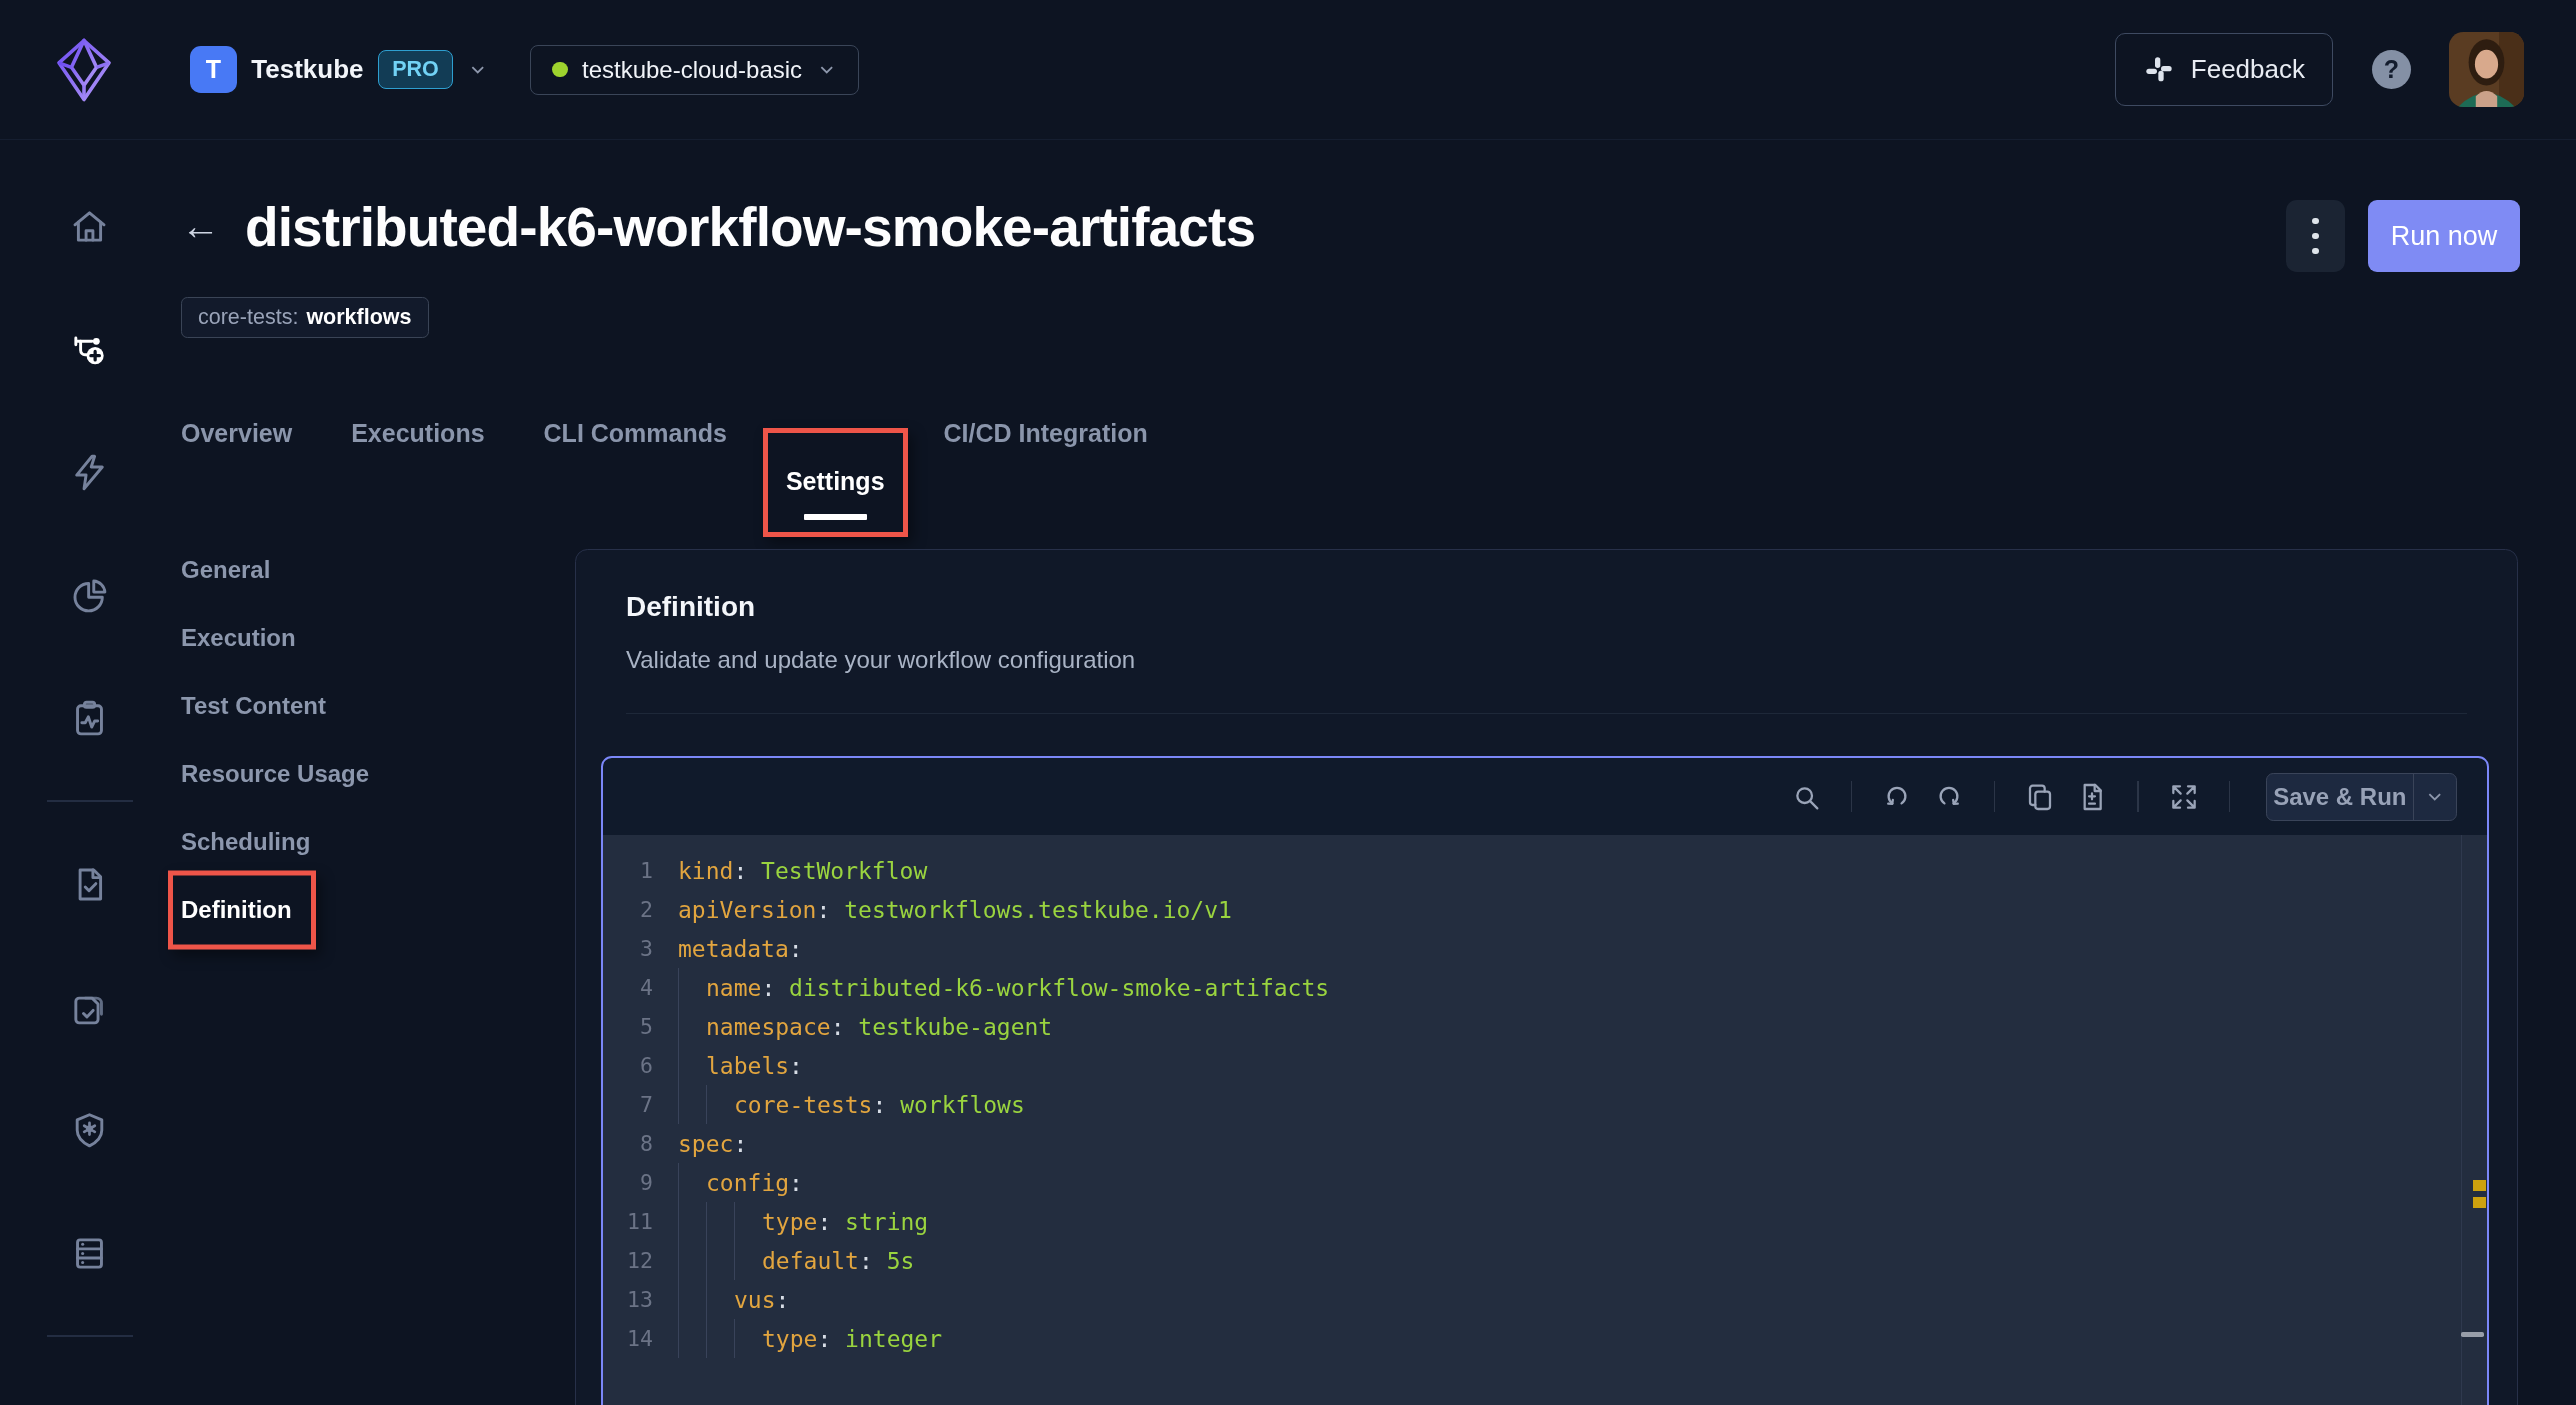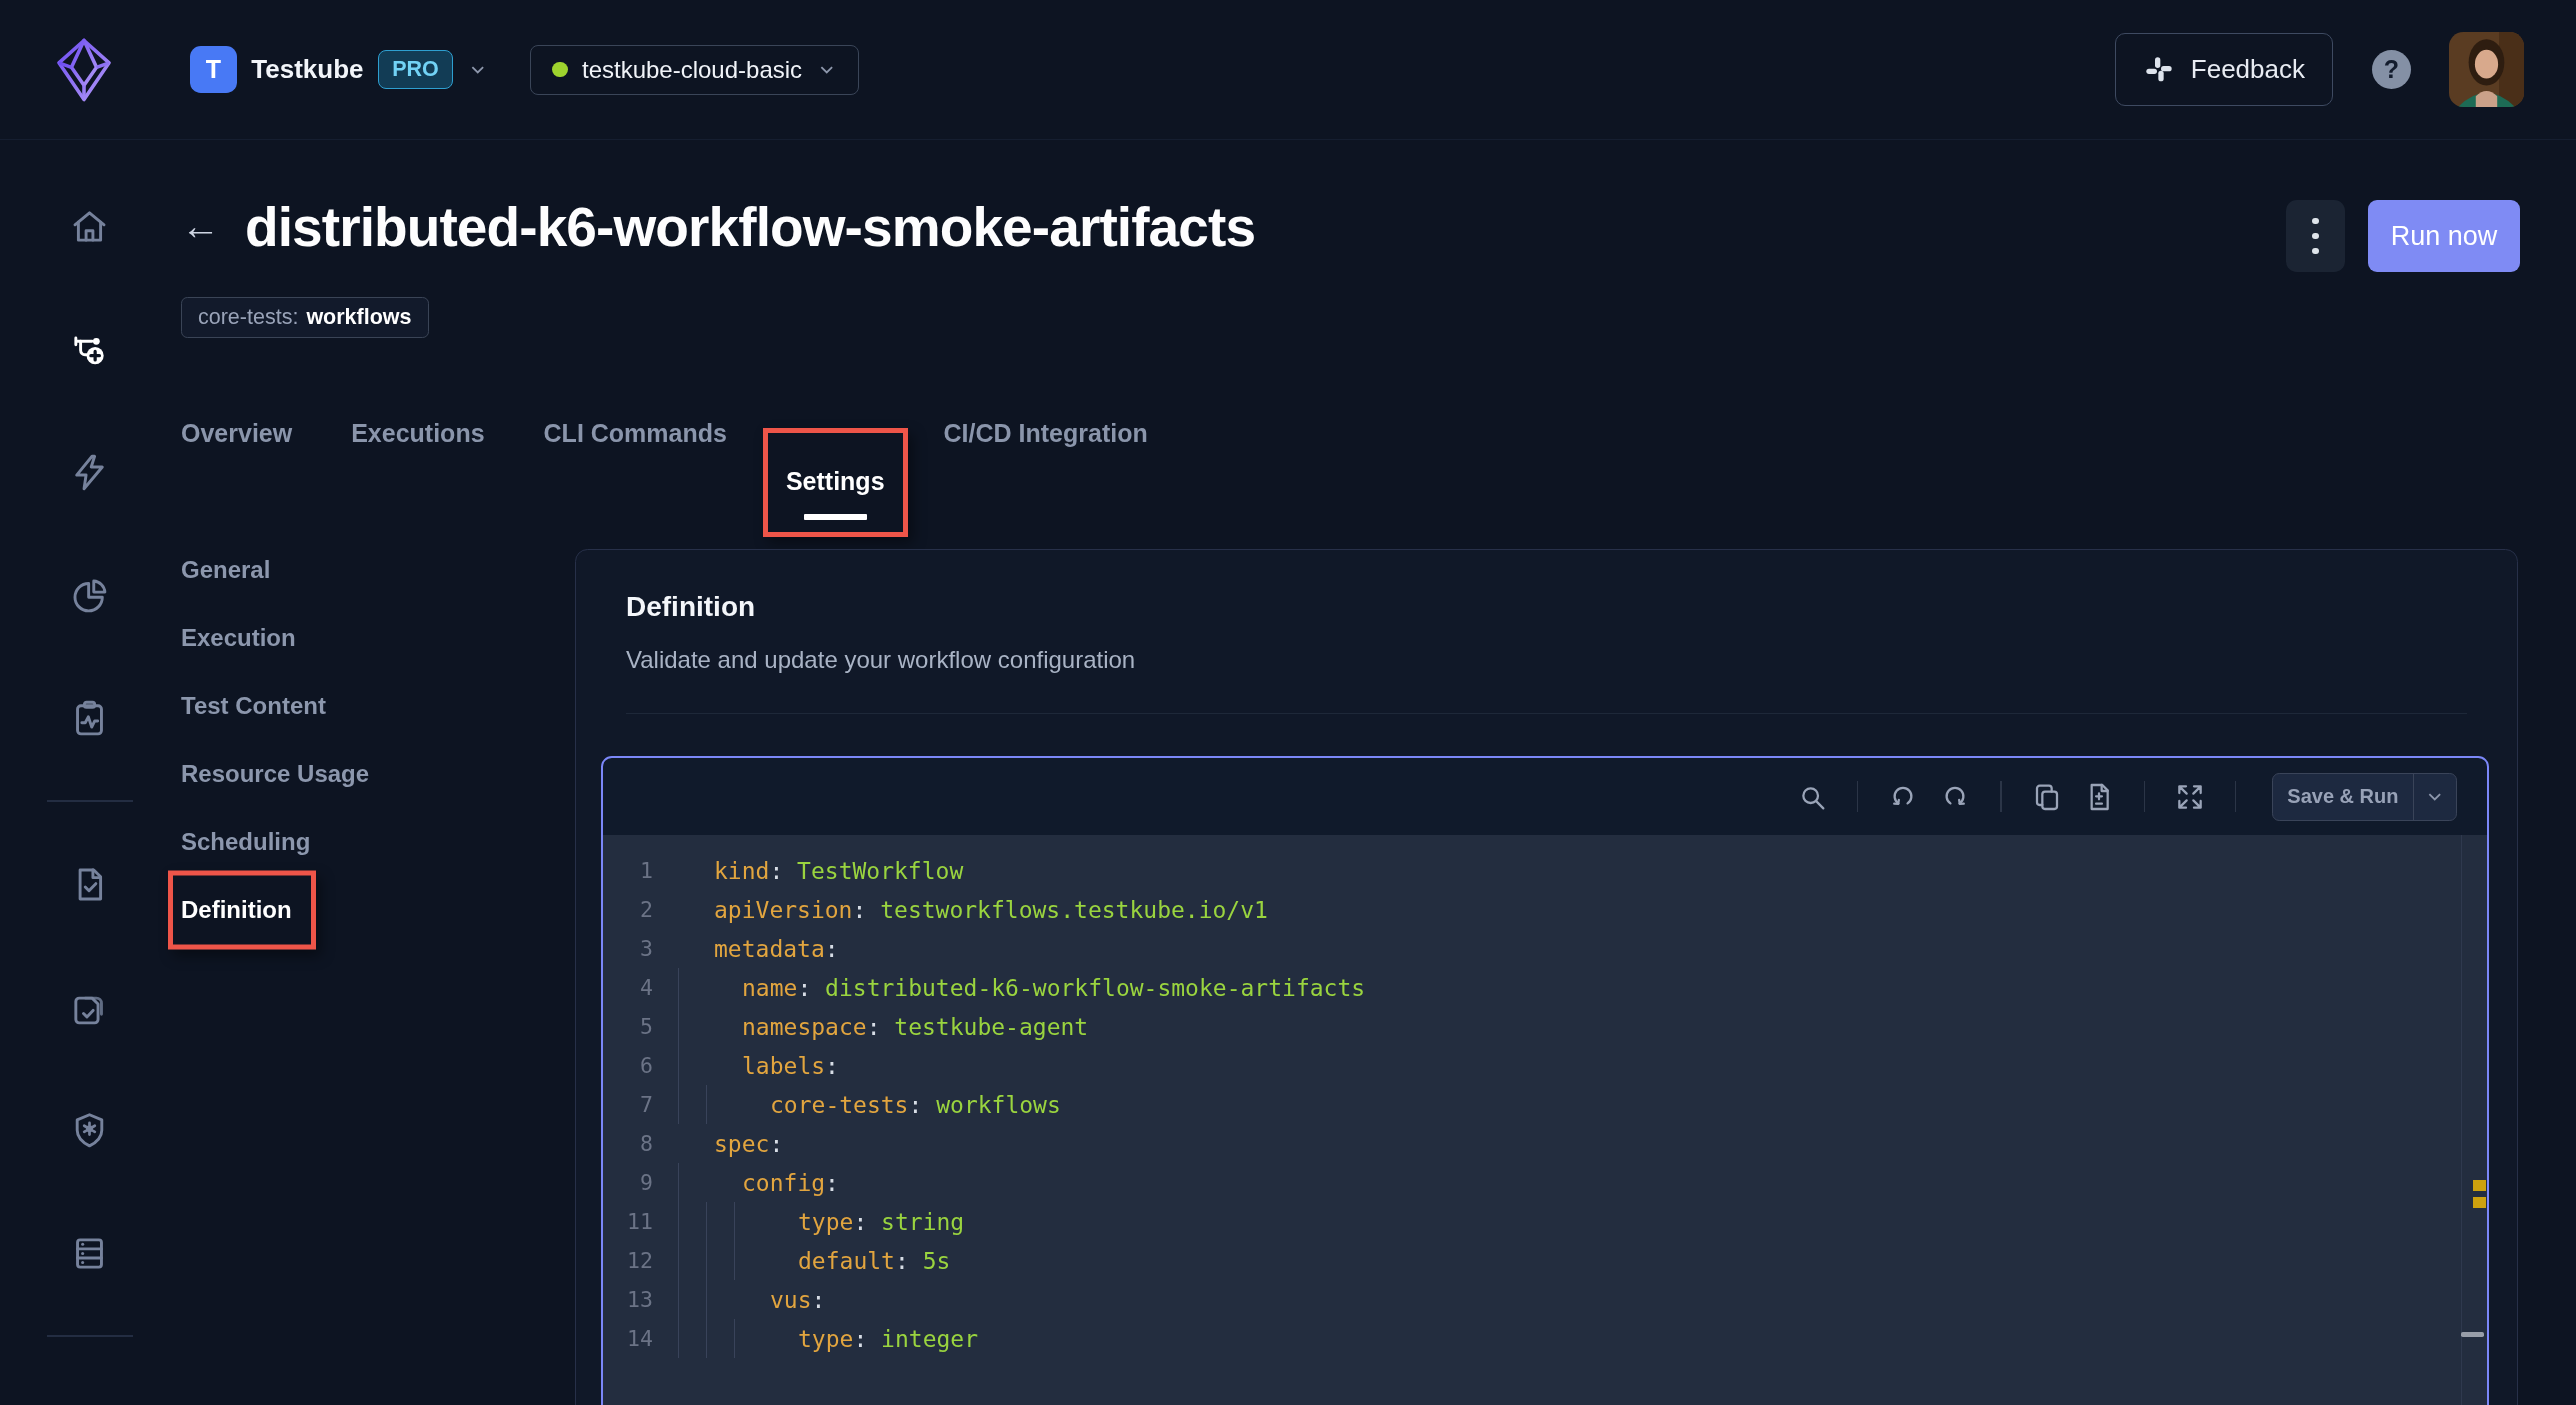--- a/index.html
+++ b/index.html
@@ -124,34 +124,34 @@
     height:77px; display:flex; align-items:center; justify-content:flex-end;
     padding-right:30.5px; gap:20px;
   }
   .tool-icon { width:32px; height:32px; color:#9aa4b8; cursor:pointer; flex:none; }
   .tool-sep { width:1.3px; height:30.5px; background:#2b3547; margin:0 9px; flex:none; }
   .save-run {
     display:flex; align-items:stretch; height:48px; margin-left:7.2px;
     border:1.3px solid #3a4459; border-radius:7.2px; background:#1d2940; overflow:hidden;
   }
   .save-run-label {
-    display:flex; align-items:center; padding:0 14px;
-    color:#98a2b7; font-size:20px; font-weight:600; cursor:pointer;
+    display:flex; align-items:center; padding:0 6px;
+    color:#98a2b7; font-size:24px; font-weight:600; cursor:pointer;
   }
   .save-run-caret {
     width:43px; display:flex; align-items:center; justify-content:center;
     border-left:1.3px solid #3a4459; cursor:pointer; color:#8d97ac;
   }
 
   .ed-code { position:absolute; top:77px; left:0; right:0; bottom:0; background:#232d3f; padding-top:16px; }
   .code-line { display:flex; height:39px; align-items:stretch; font-family:"DejaVu Sans Mono", monospace; font-size:23px; }
   .ln { width:50px; flex:none; text-align:right; color:#6b7386; font-size:21.5px; align-self:center; }
   .lc { margin-left:25px; display:flex; align-items:stretch; white-space:pre; }
   .gd { width:28px; flex:none; border-left:0.9px solid #39435a; }
-  .lt { align-self:center;margin-left:36px; }
+  .lt { align-self:center; }
   .tok-k { color:#e2a53f; }
   .tok-p { color:#d7dde6; }
   .tok-v { color:#9ad43f; }
 
   .ruler { position:absolute; top:77px; right:0; bottom:0; width:26px; border-left:0.9px solid #2f394e; }
   .ruler-mark { position:absolute; right:0.9px; width:13.4px; height:10.8px; background:#cda10e; }
   .ruler-bar { position:absolute; right:2.7px; width:23px; height:4.5px; background:#989ea9; border-radius:1.8px; }
 </style>
 </head>
 <body>

